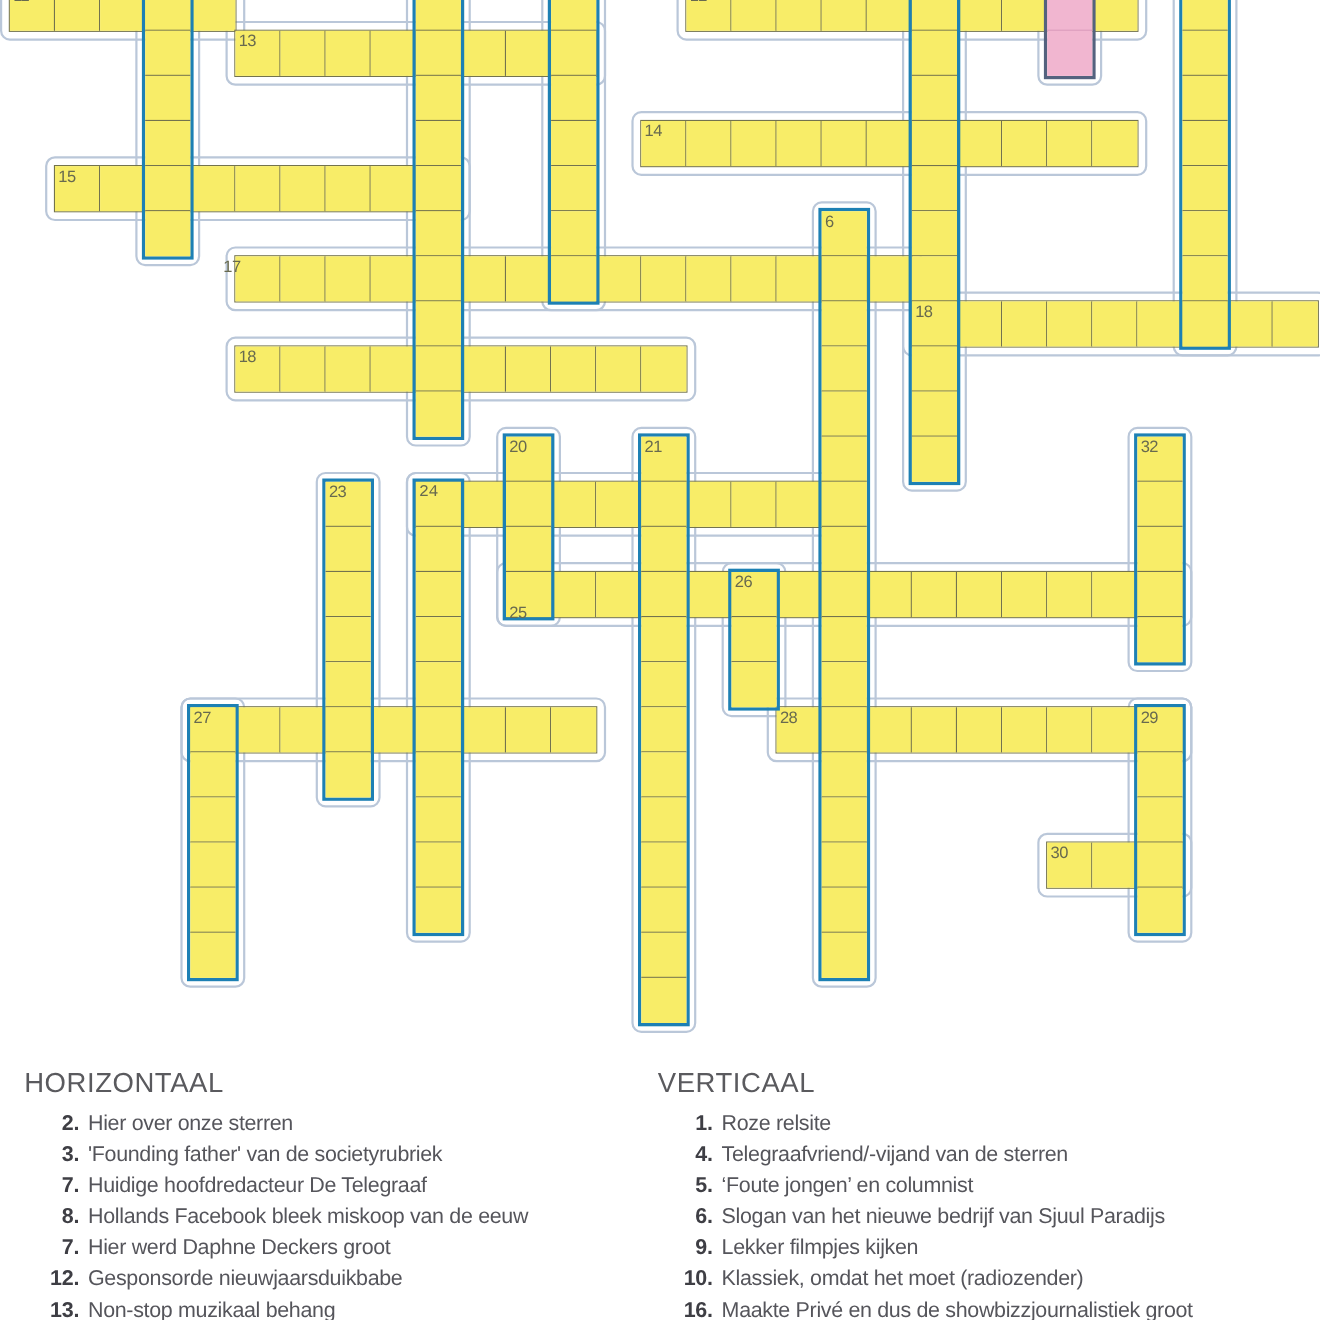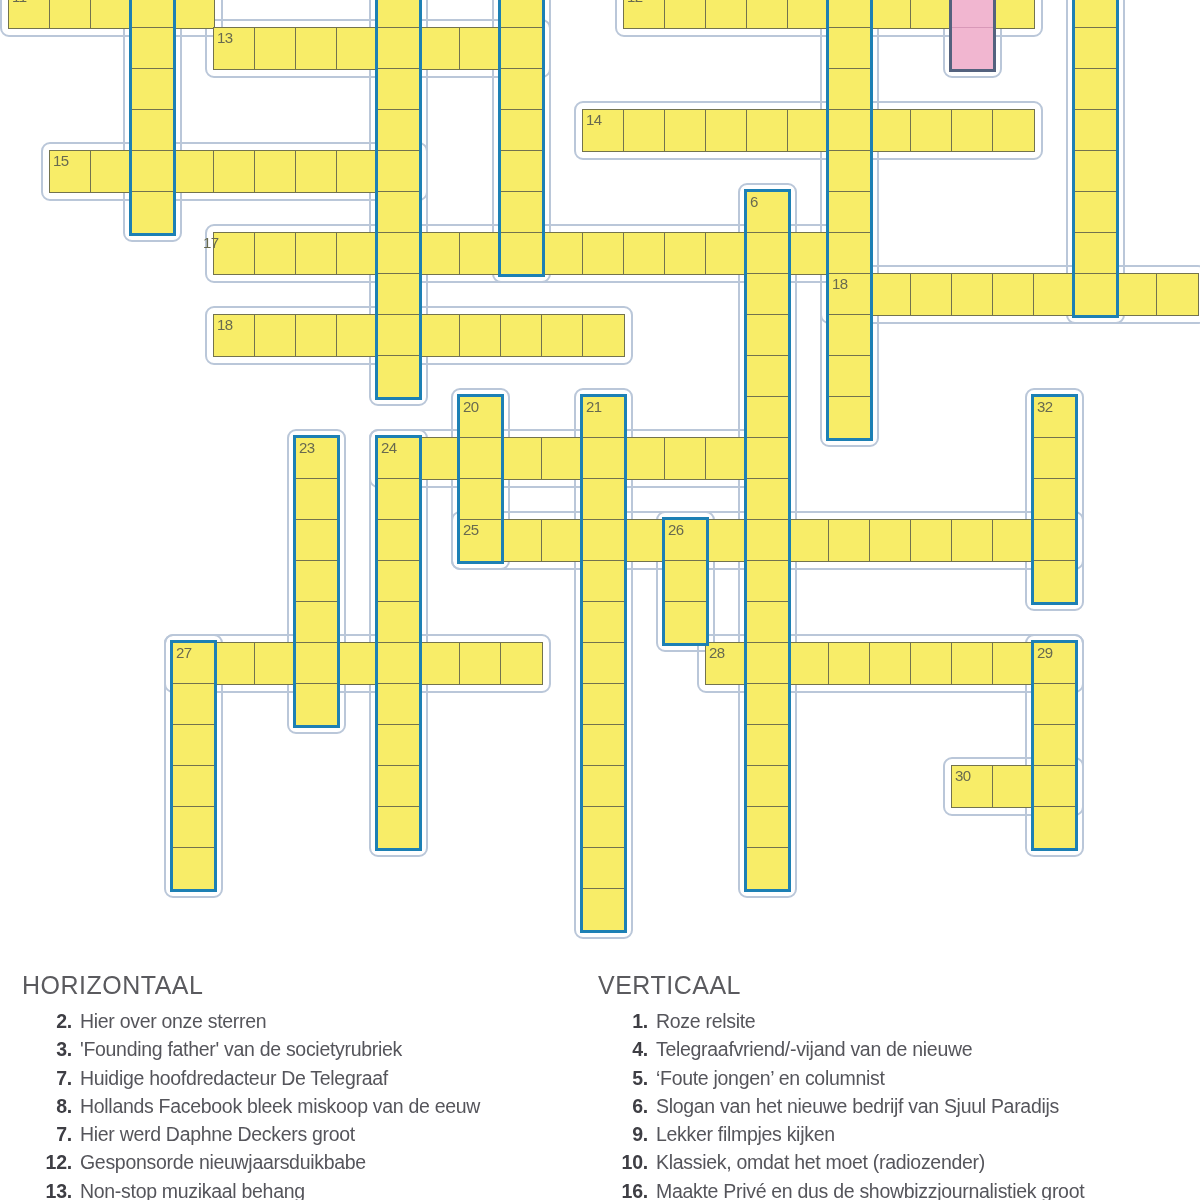--- a/index.html
+++ b/index.html
@@ -158,40 +158,40 @@
       <div class="cell" style="width: 41px; height: 41px; background: rgb(248, 237, 104);"></div>
       <div class="cell" style="width: 41px; height: 41px; background: rgb(248, 237, 104);"></div>
       <div class="cell" style="width: 41px; height: 41px; background: rgb(248, 237, 104);"></div>
       <div class="cell" style="width: 41px; height: 41px; background: rgb(248, 237, 104);"></div>
       <div class="cell" style="width: 41px; height: 41px; background: rgb(248, 237, 104);"></div>
       <div class="cell" style="width: 41px; height: 41px; background: rgb(248, 237, 104);"></div>
       <div class="cell" style="width: 41px; height: 41px; background: rgb(248, 237, 104);"></div>
       <div class="cell" style="width: 41px; height: 41px; background: rgb(248, 237, 104);"></div>
       <div class="cell" style="width: 41px; height: 41px; background: rgb(248, 237, 104);"></div>
     </div>
-    <div class="wnum" style="left: 381px; top: 440px;">24</div>
+    <div class="wnum" style="left: 381px; top: 440px; font-family: Liberation Mono, monospace;">24</div>
     <div class="halo" style="left: 451px; top: 511px; width: 629px; height: 55px;"></div>
     <div class="bar hbar" style="left: 459px; top: 519px; width: 615px; height: 41px;">
       <div class="cell" style="width: 41px; height: 41px; background: rgb(248, 237, 104);"></div>
       <div class="cell" style="width: 41px; height: 41px; background: rgb(248, 237, 104);"></div>
       <div class="cell" style="width: 41px; height: 41px; background: rgb(248, 237, 104);"></div>
       <div class="cell" style="width: 41px; height: 41px; background: rgb(248, 237, 104);"></div>
       <div class="cell" style="width: 41px; height: 41px; background: rgb(248, 237, 104);"></div>
       <div class="cell" style="width: 41px; height: 41px; background: rgb(248, 237, 104);"></div>
       <div class="cell" style="width: 41px; height: 41px; background: rgb(248, 237, 104);"></div>
       <div class="cell" style="width: 41px; height: 41px; background: rgb(248, 237, 104);"></div>
       <div class="cell" style="width: 41px; height: 41px; background: rgb(248, 237, 104);"></div>
       <div class="cell" style="width: 41px; height: 41px; background: rgb(248, 237, 104);"></div>
       <div class="cell" style="width: 41px; height: 41px; background: rgb(248, 237, 104);"></div>
       <div class="cell" style="width: 41px; height: 41px; background: rgb(248, 237, 104);"></div>
       <div class="cell" style="width: 41px; height: 41px; background: rgb(248, 237, 104);"></div>
       <div class="cell" style="width: 41px; height: 41px; background: rgb(248, 237, 104);"></div>
       <div class="cell" style="width: 41px; height: 41px; background: rgb(248, 237, 104);"></div>
     </div>
-    <div class="wnum" style="left: 463px; top: 522px;">25</div>
+    <div class="wnum" style="left: 463px; top: 550px;">25</div>
     <div class="halo" style="left: 164px; top: 634px; width: 383px; height: 55px;"></div>
     <div class="bar hbar" style="left: 172px; top: 642px; width: 369px; height: 41px;">
       <div class="cell" style="width: 41px; height: 41px; background: rgb(248, 237, 104);"></div>
       <div class="cell" style="width: 41px; height: 41px; background: rgb(248, 237, 104);"></div>
       <div class="cell" style="width: 41px; height: 41px; background: rgb(248, 237, 104);"></div>
       <div class="cell" style="width: 41px; height: 41px; background: rgb(248, 237, 104);"></div>
       <div class="cell" style="width: 41px; height: 41px; background: rgb(248, 237, 104);"></div>
       <div class="cell" style="width: 41px; height: 41px; background: rgb(248, 237, 104);"></div>
       <div class="cell" style="width: 41px; height: 41px; background: rgb(248, 237, 104);"></div>
       <div class="cell" style="width: 41px; height: 41px; background: rgb(248, 237, 104);"></div>
@@ -422,21 +422,21 @@
 
 <div class="clues-block" id="clues-v">
   <div class="clue-header">VERTICAAL</div>
   <div class="clue-list">
       <div class="clue-row">
         <div class="clue-num">1.</div>
         <div class="clue-txt">Roze relsite</div>
       </div>
       <div class="clue-row">
         <div class="clue-num">4.</div>
-        <div class="clue-txt">Telegraafvriend/-vijand van de nieuwe</div>
+        <div class="clue-txt">Telegraafvriend/-vijand van de sterren</div>
       </div>
       <div class="clue-row">
         <div class="clue-num">5.</div>
         <div class="clue-txt">‘Foute jongen’ en columnist</div>
       </div>
       <div class="clue-row">
         <div class="clue-num">6.</div>
         <div class="clue-txt">Slogan van het nieuwe bedrijf van Sjuul Paradijs</div>
       </div>
       <div class="clue-row">

